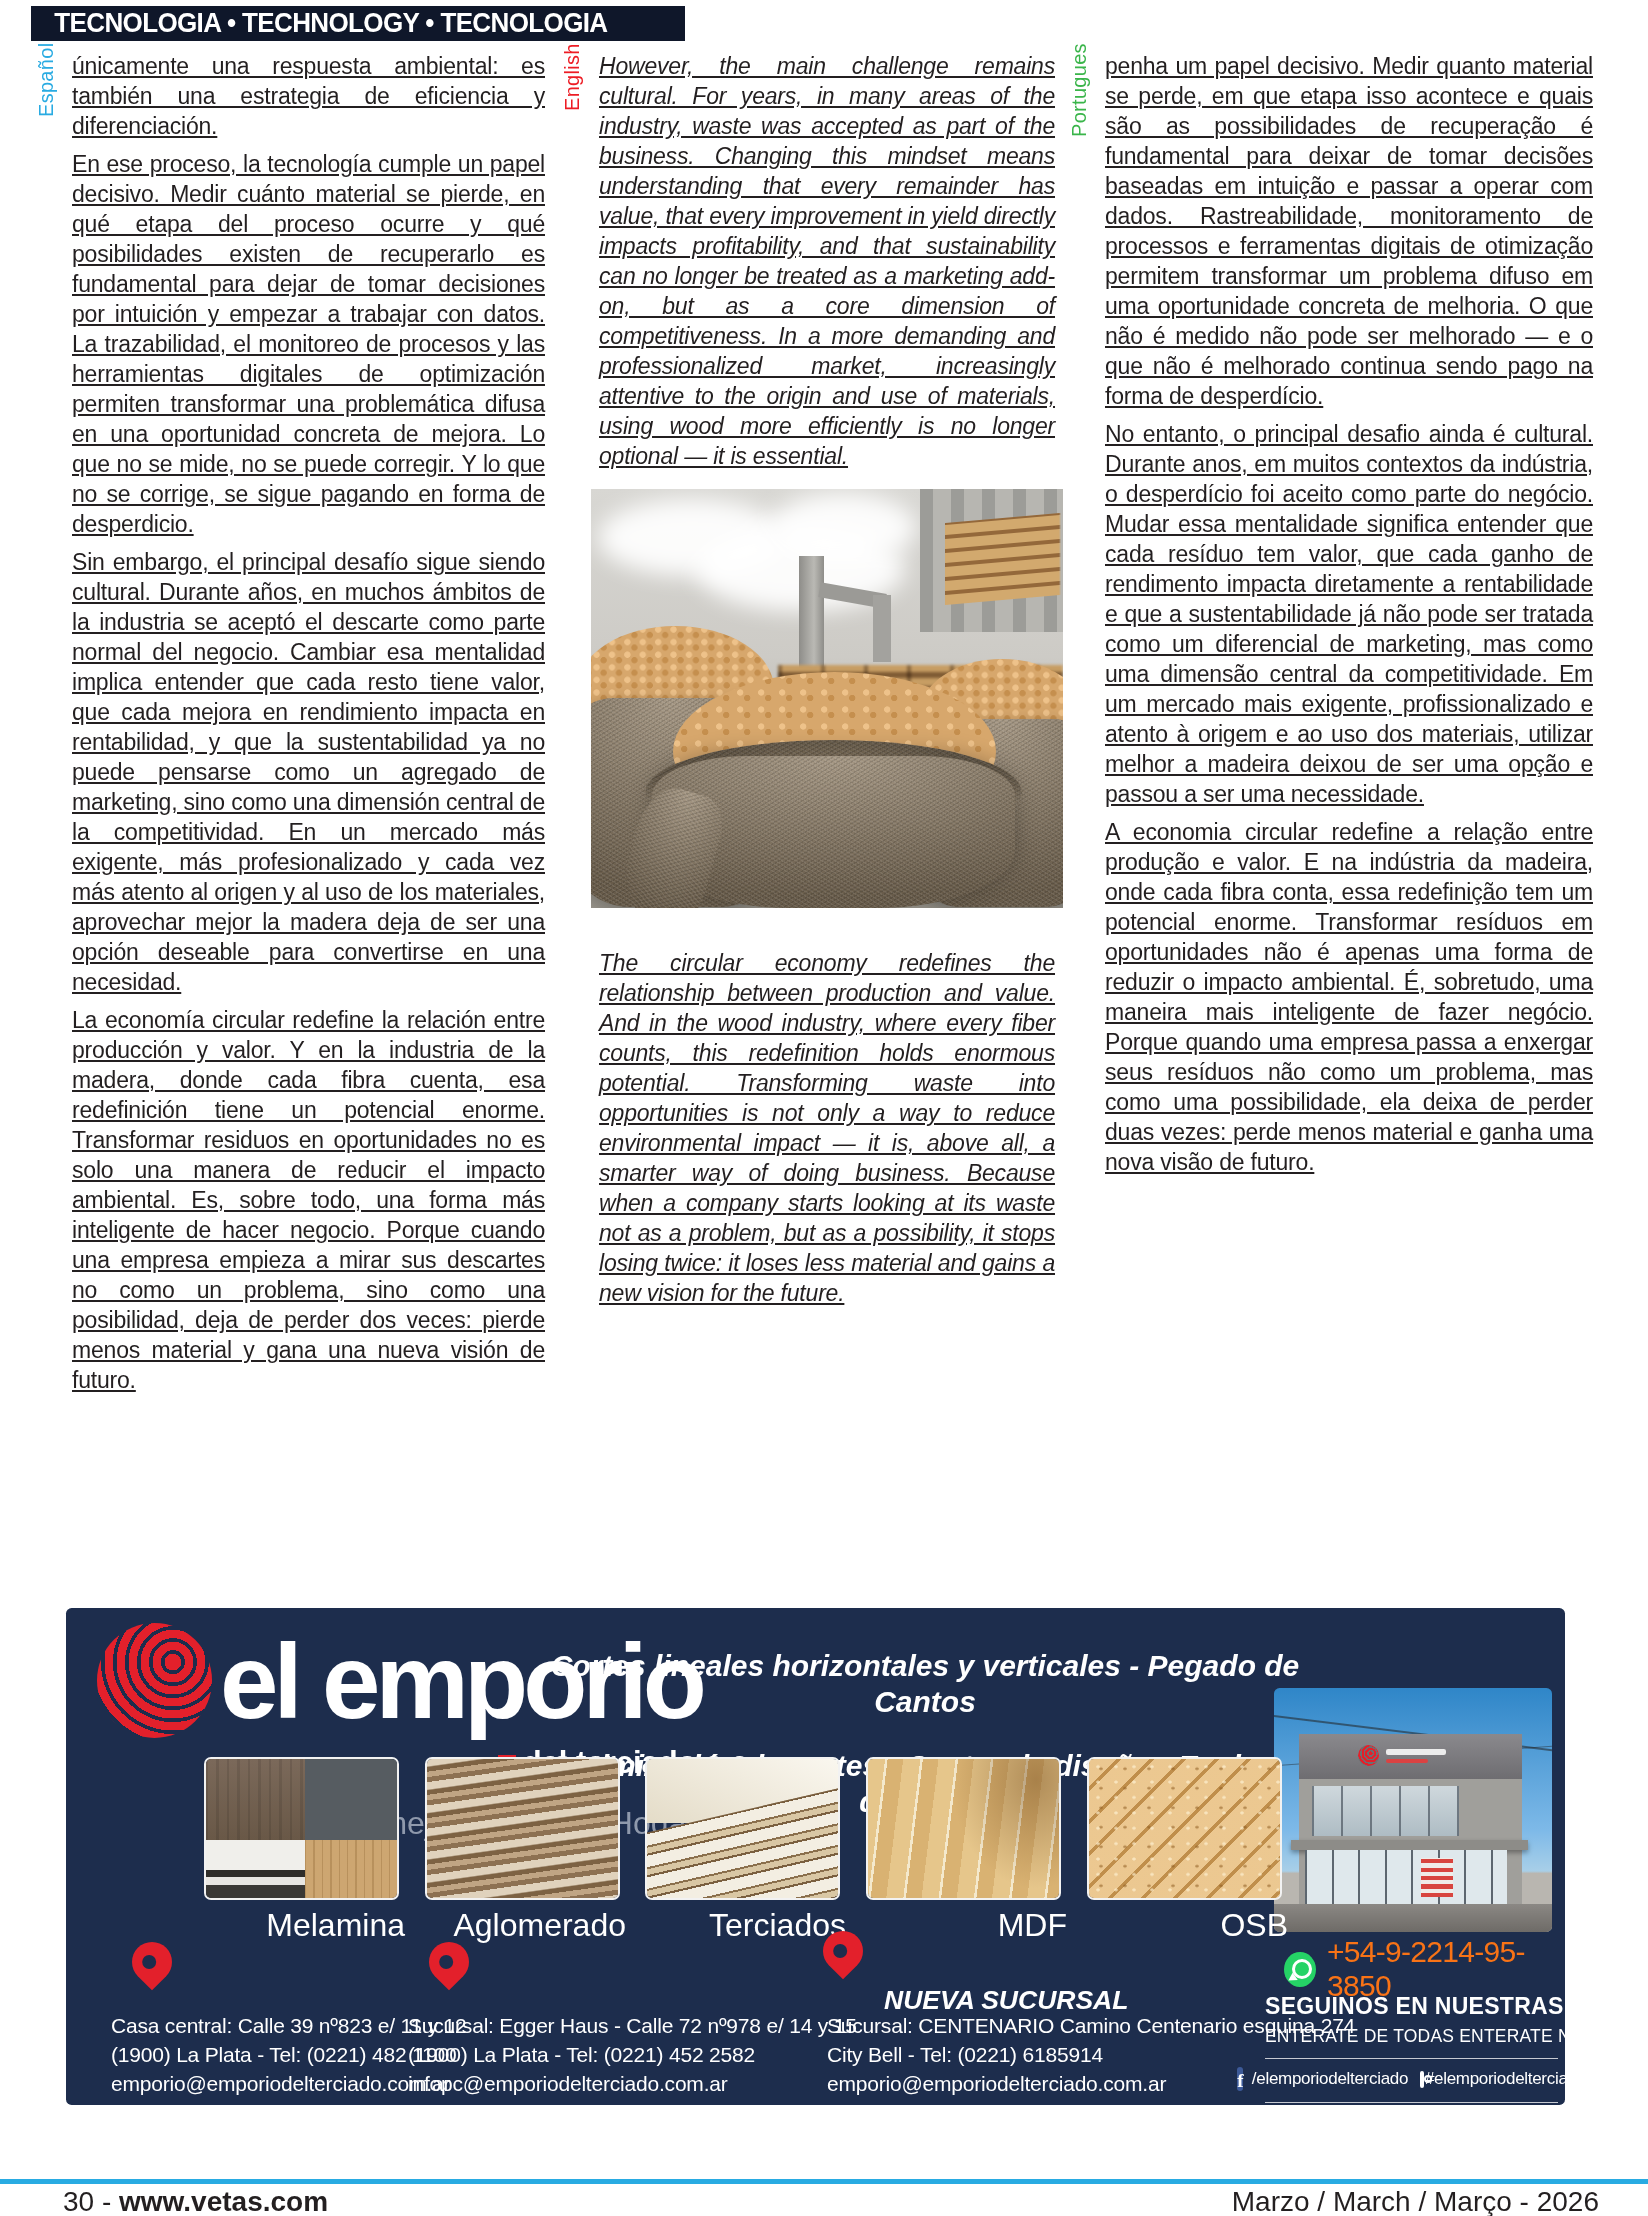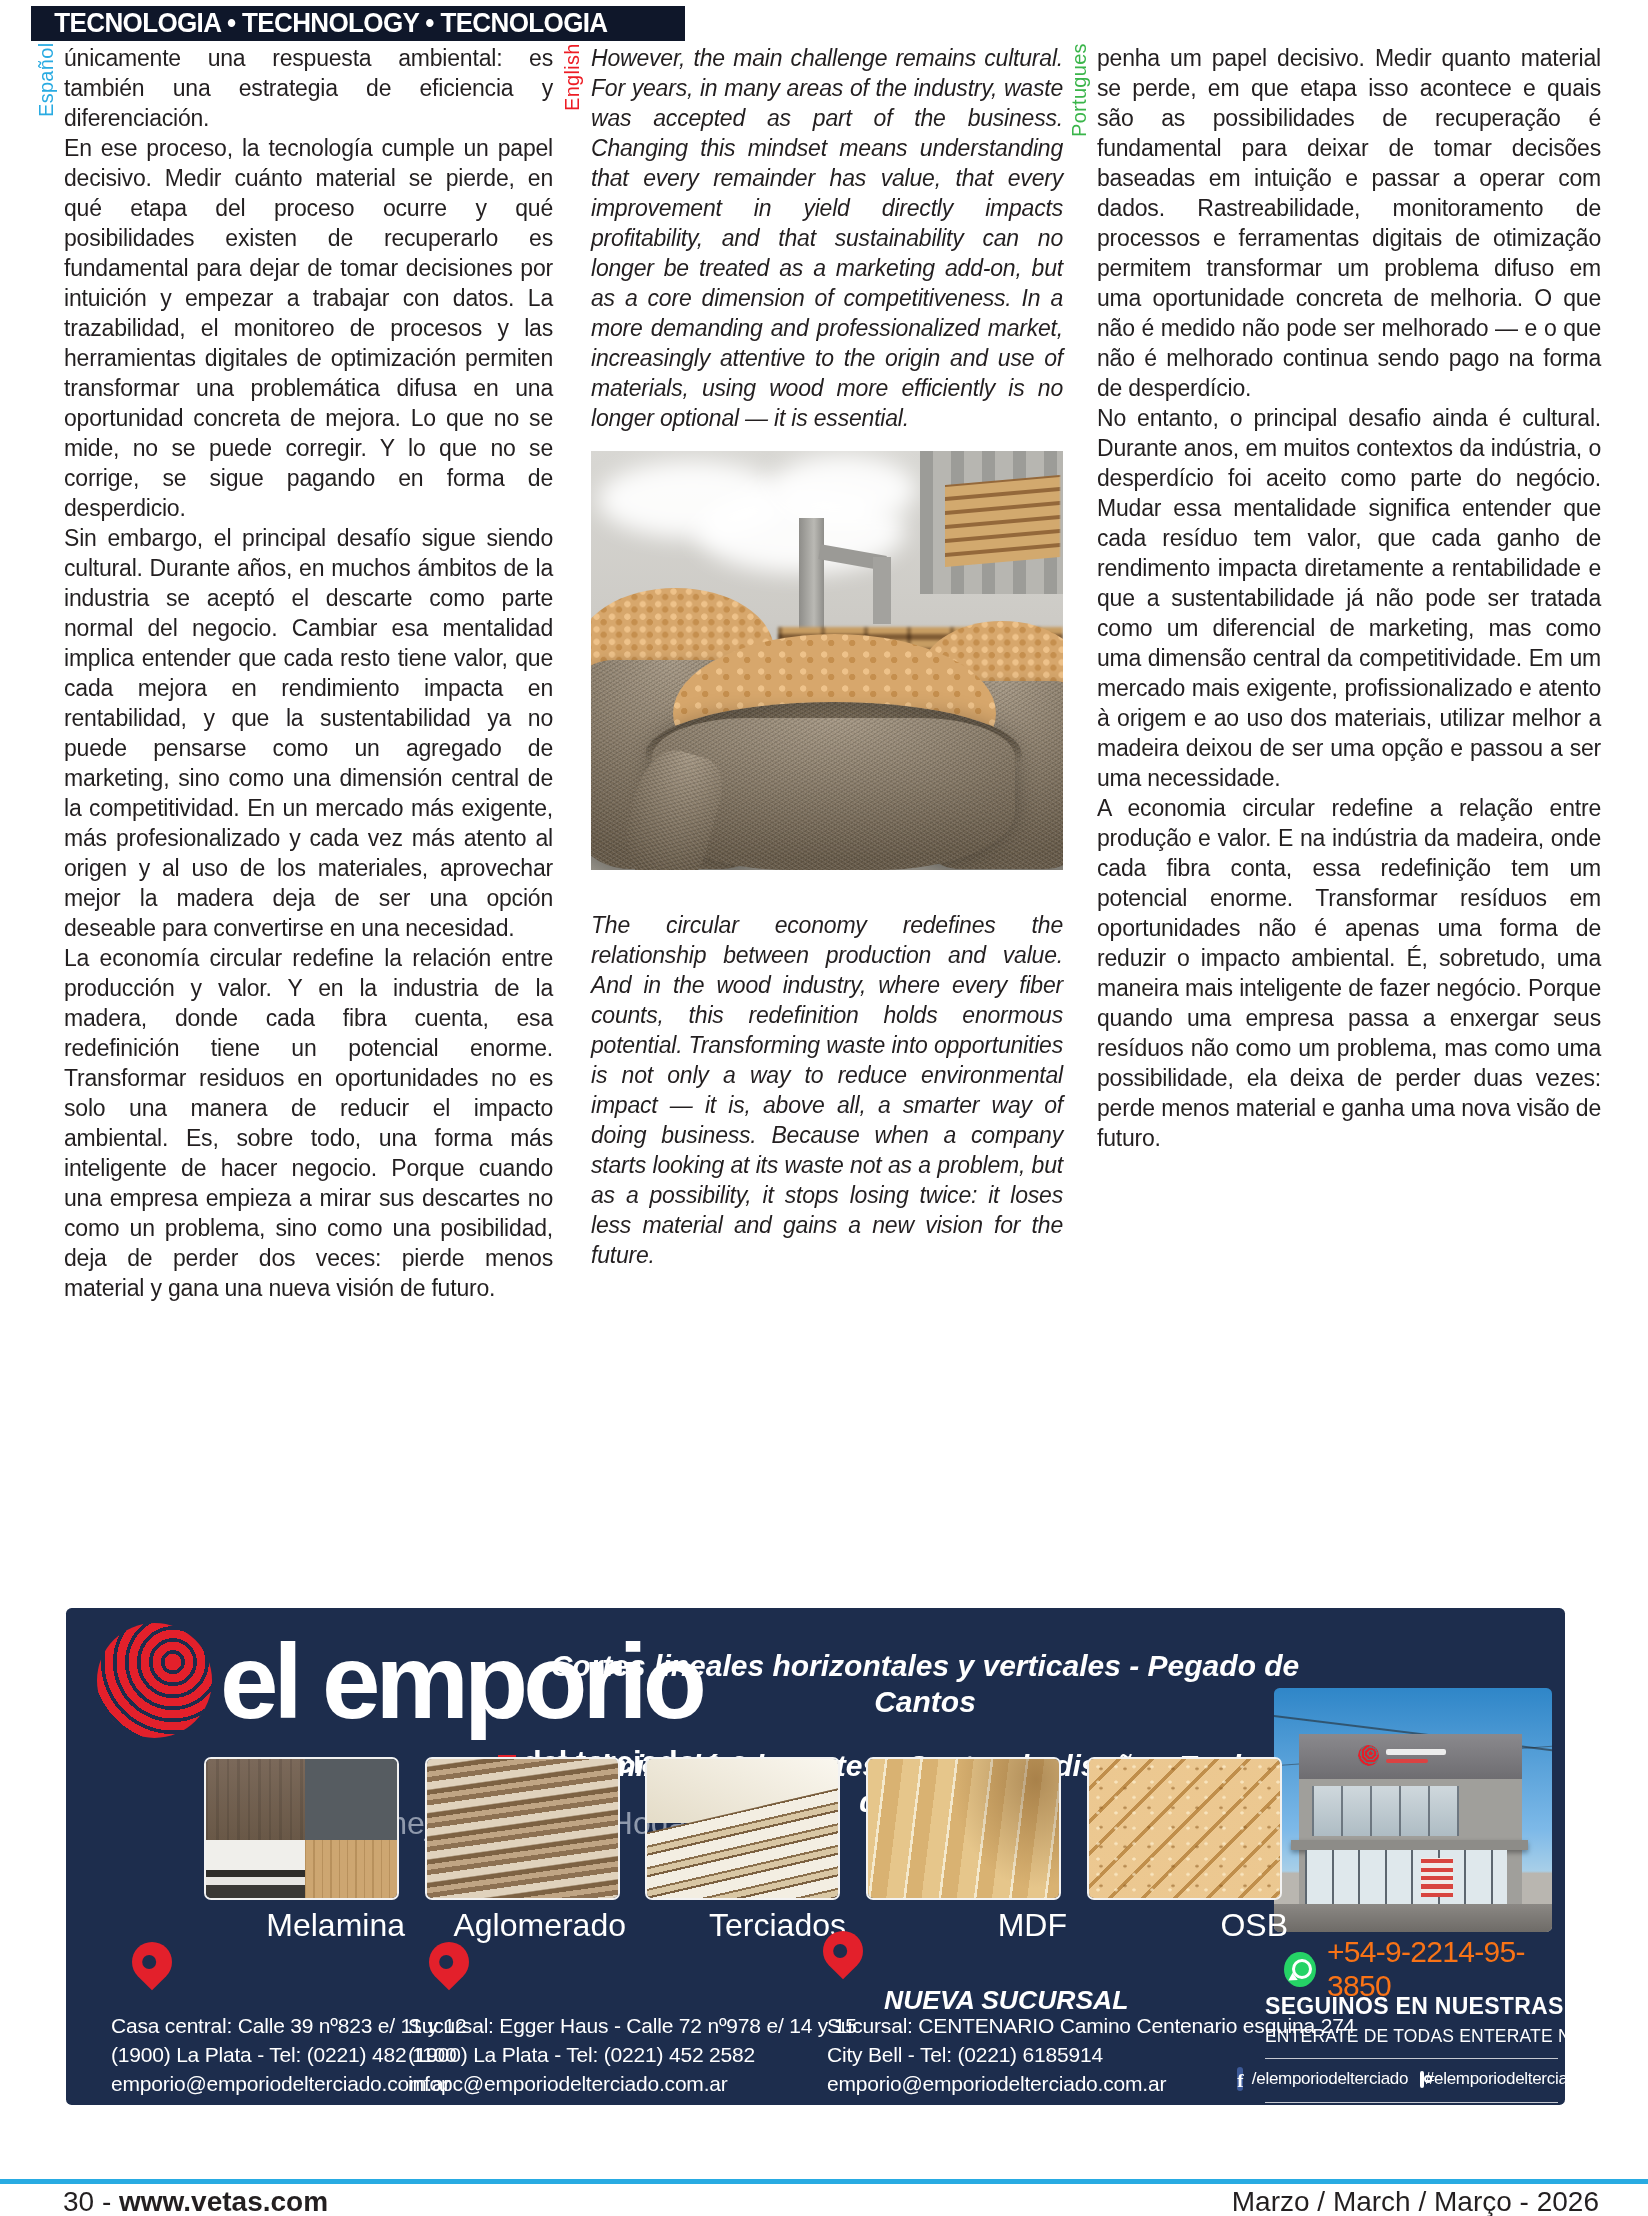--- a/index.html
+++ b/index.html
@@ -15,21 +15,21 @@
   
   .lang{position:absolute;writing-mode:vertical-rl;transform:rotate(180deg);
         font-size:20px;letter-spacing:0.3px;height:119px;text-align:right;}
   .lang.es{left:35px;top:43px;color:#29abe2;}
   .lang.en{left:561px;top:43px;color:#ed1c24;}
   .lang.pt{left:1068px;top:43px;color:#3ab54a;}
 
   
   .col{position:absolute;top:43px;text-align:justify;font-size:23px;line-height:30px;
        letter-spacing:-0.2px;color:#231f20;}
-  .col p{margin:0;}
+  .col p{margin:8px;text-decoration:underline;}
   #col-es{left:64px;width:489px;}
   #col-en{left:591px;width:472px;font-style:italic;}
   #col-pt{left:1097px;width:504px;}
 
   
   #scene{position:relative;width:472px;height:419px;margin:18px 0 40px 0;overflow:hidden;
          background:linear-gradient(180deg,#d8d7d3 0%,#cdcbc6 40%,#bdbab3 58%,#a9a69e 72%,#9b978e 100%);}
   .smoke{position:absolute;background:rgba(255,255,255,.92);border-radius:50%;filter:blur(11.2px);}
   .sm1{left:7px;top:9.8px;width:188px;height:77px;}
   .sm2{left:105px;top:38px;width:209px;height:84px;}

